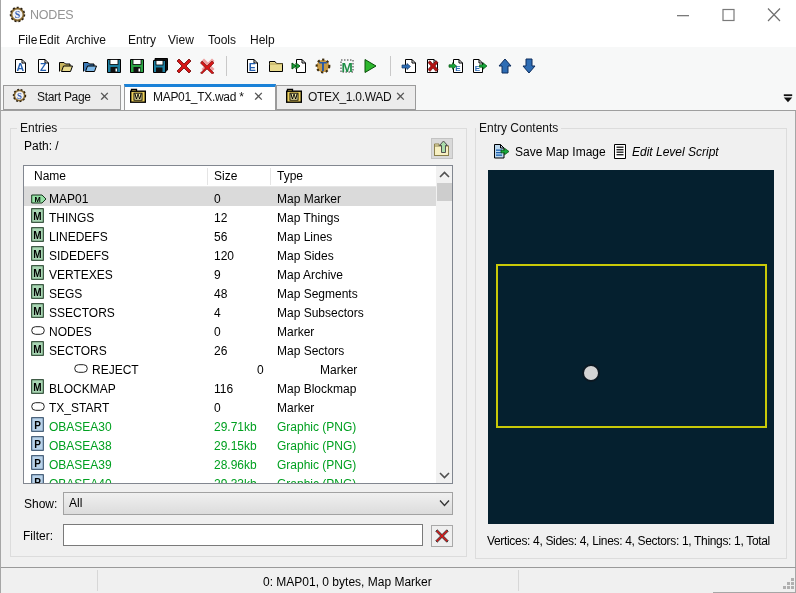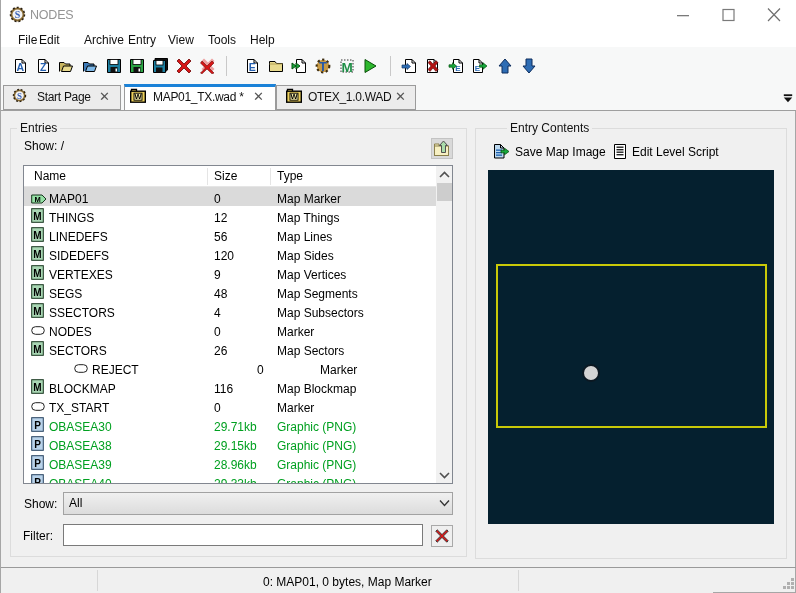--- a/index.html
+++ b/index.html
@@ -71,21 +71,21 @@
   <svg class="abs" style="left:721px; top:8px;" width="14" height="14" viewBox="0 0 14 14">
     <rect x="1" y="1.5" width="11" height="11" fill="none" stroke="#7a7a7a" stroke-width="1.2"></rect>
   </svg>
   <svg class="abs" style="left:766px; top:7px;" width="15" height="16" viewBox="0 0 15 16">
     <path d="M1,1.5 L13,14 M13,1.5 L1,14" stroke="#6e6e6e" stroke-width="1.2"></path>
   </svg>
 
   <div class="abs" id="menu"></div>
   <div class="mi" style="left:17px;">File</div>
   <div class="mi" style="left:38px;">Edit</div>
-  <div class="mi" style="left:83px;text-align:center;">Archive</div>
+  <div class="mi" style="left:65px;text-align:center;">Archive</div>
   <div class="mi" style="left:127px;">Entry</div>
   <div class="mi" style="left:167px;">View</div>
   <div class="mi" style="left:207px;">Tools</div>
   <div class="mi" style="left:249px;">Help</div>
 
   <div class="abs" id="tools"></div>
 
   <svg class="tbi" style="left:11px;" viewBox="0 0 16 16">
     <path d="M3.5,1.5 H10 L13.5,5 V14.5 H3.5 Z" fill="#fff" stroke="#000"></path>
     <path d="M10,1.5 V5 H13.5" fill="none" stroke="#000"></path>
@@ -218,21 +218,21 @@
   <div class="tabtext" style="left:307px;">OTEX_1.0.WAD</div>
   <div class="tabx" style="left:394px;">✕</div>
 
   <svg class="abs" style="left:782px; top:94px;" width="10" height="9" viewBox="0 0 10 9">
     <rect x="0.8" y="0.3" width="8.4" height="1.8" fill="#111"></rect>
     <path d="M0.8,3.4 H9.2 L5,8.2 Z" fill="#111"></path>
   </svg>
 
   <div class="group" style="left:9px; top:128px; width:457px; height:429px;"></div>
   <div class="glabel" style="left:16px; top:121px;">Entries</div>
-  <div class="abs" style="left:23px; top:139px;">Show: /</div>
+  <div class="abs" style="left:23px; top:139px;">Path: /</div>
   <div class="abs" style="left:430px; top:138px; width:22px; height:21px; background:#d9d9d9; border:1px solid #c3c3c3;">
     <svg width="20" height="19" viewBox="0 0 20 19">
       <path d="M2.5,7.5 V5 H7 V7.5" fill="#f7f0c2" stroke="#8a7f4a"></path>
       <rect x="2.5" y="7" width="14" height="9.5" fill="#f7f0c2" stroke="#8a7f4a"></rect>
       <path d="M11.5,2 L15.5,6.5 H13.5 V13.5 H9.5 V6.5 H7.5 Z" fill="#aadcaa" stroke="#4f4f4f" stroke-width="1"></path>
     </svg>
   </div>
 
   <div class="abs" id="table">
     <div id="thead">
@@ -278,21 +278,21 @@
         <div class="csize">120</div>
         <div class="ctype">Map Sides</div>
     </div>
     <div class="row" style="top:97px;">
       <svg class="ricon" width="13" height="15" viewBox="0 0 13 15">
           <rect x="0.7" y="0.7" width="11.6" height="13.6" fill="#a9d7b4" stroke="#17351d"></rect>
           <text x="6.5" y="11.5" font-size="10" font-weight="bold" fill="#000" text-anchor="middle">M</text>
         </svg>
       <div class="cname">VERTEXES</div>
         <div class="csize">9</div>
-        <div class="ctype">Map Vertices</div>
+        <div class="ctype">Map Archive</div>
     </div>
     <div class="row" style="top:116px;">
       <svg class="ricon" width="13" height="15" viewBox="0 0 13 15">
           <rect x="0.7" y="0.7" width="11.6" height="13.6" fill="#a9d7b4" stroke="#17351d"></rect>
           <text x="6.5" y="11.5" font-size="10" font-weight="bold" fill="#000" text-anchor="middle">M</text>
         </svg>
       <div class="cname">SEGS</div>
         <div class="csize">48</div>
         <div class="ctype">Map Segments</div>
     </div>
@@ -402,43 +402,44 @@
     </svg>
   <div class="abs" style="left:22px; top:529px;">Filter:</div>
   <div class="abs" id="filter"></div>
   <div class="abs" style="left:430px; top:525px; width:22px; height:22px; background:#efefef; border:1px solid #a9a9a9;">
     <svg style="position:absolute; left:2px; top:2px;" width="16" height="16" viewBox="0 0 16 16">
       <path d="M3.2,1.8 L8,6.6 L12.8,1.8 L14.2,3.2 L9.4,8 L14.2,12.8 L12.8,14.2 L8,9.4 L3.2,14.2 L1.8,12.8 L6.6,8 L1.8,3.2 Z" fill="#e41414" stroke="#3c3c3c" stroke-width="1"></path>
     </svg>
   </div>
 
   <div class="group" style="left:474px; top:128px; width:312px; height:431px;"></div>
-  <div class="glabel" style="left:506px; top:121px;">Entry Contents</div>
+  <div class="glabel" style="left:475px; top:121px;">Entry Contents</div>
   <svg class="abs" style="left:492px; top:143px;" width="17" height="17" viewBox="0 0 17 17">
     <path d="M1.5,1.5 H7.5 L11,5 V15 H1.5 Z" fill="#bcd8ee" stroke="#000"></path>
     <path d="M7.5,1.5 V5 H11" fill="none" stroke="#000"></path>
     <rect x="3" y="6.5" width="6" height="1.3" fill="#1b5fae"></rect>
     <rect x="3" y="9" width="6" height="1.3" fill="#1b5fae"></rect>
     <rect x="3" y="11.5" width="6" height="1.3" fill="#1b5fae"></rect>
     <path d="M8,7.2 H11.5 V5.2 L16,8.5 L11.5,11.8 V9.8 H8 Z" fill="#16a83c" stroke="#07500f" stroke-width="0.8"></path>
   </svg>
   <div class="abs" style="left:514px; top:145px;">Save Map Image</div>
   <svg class="abs" style="left:611px; top:143px;" width="16" height="17" viewBox="0 0 16 17">
     <path d="M2.5,1.5 H13.5 V15.5 H2.5 Z" fill="#fff" stroke="#000"></path>
     <rect x="4.5" y="3.5" width="7" height="1.4" fill="#222"></rect>
     <rect x="4.5" y="6" width="7" height="1.4" fill="#222"></rect>
     <rect x="4.5" y="8.5" width="7" height="1.4" fill="#222"></rect>
     <rect x="4.5" y="11" width="7" height="1.4" fill="#222"></rect>
   </svg>
-  <div class="abs" style="left:631px; top:145px;">Edit Level Script</div>
+  <div class="abs" style="left:631px; top:145px;font-style:italic;">Edit Level Script</div>
 
   <div class="abs" id="map">
     <div id="maprect"></div>
     <div id="mapdot"></div>
   </div>
+  <div class="abs" style="left:486px; top:534px; width:300px; overflow:hidden; white-space:nowrap; letter-spacing:-0.33px;">Vertices: 4, Sides: 4, Lines: 4, Sectors: 1, Things: 1, Total</div>
 
   <div class="abs" style="left:0px; top:567px; width:796px; height:1px; background:#9a9a9a;"></div>
   <div class="abs" id="status">
     <div class="ssep" style="left:96px;"></div>
     <div class="ssep" style="left:517px;"></div>
     <div class="abs" style="left:262px; top:7px;">0: MAP01, 0 bytes, Map Marker</div>
     <div class="grip" style="left:790px; top:10px;"></div>
     <div class="grip" style="left:786px; top:14px;"></div>
     <div class="grip" style="left:790px; top:14px;"></div>
     <div class="grip" style="left:782px; top:18px;"></div>

